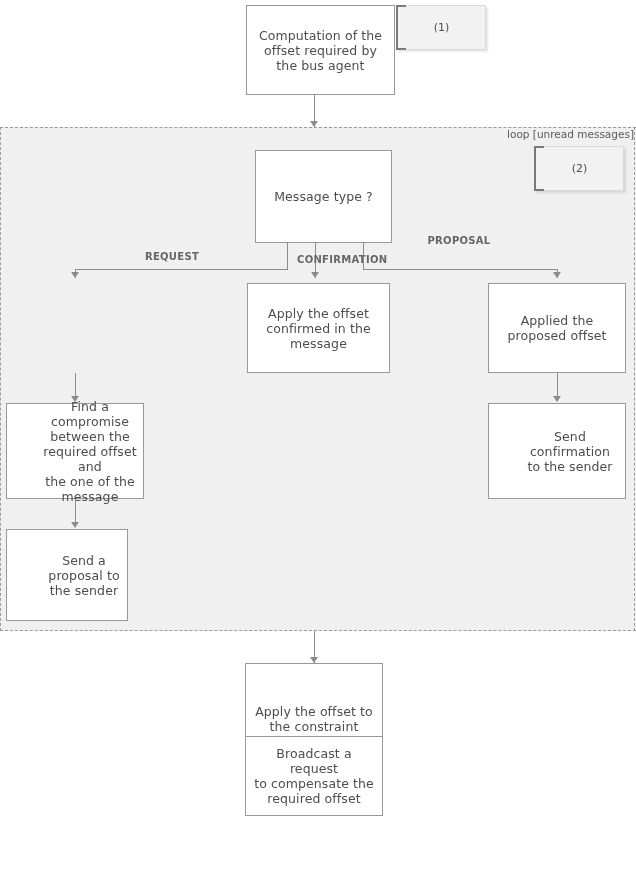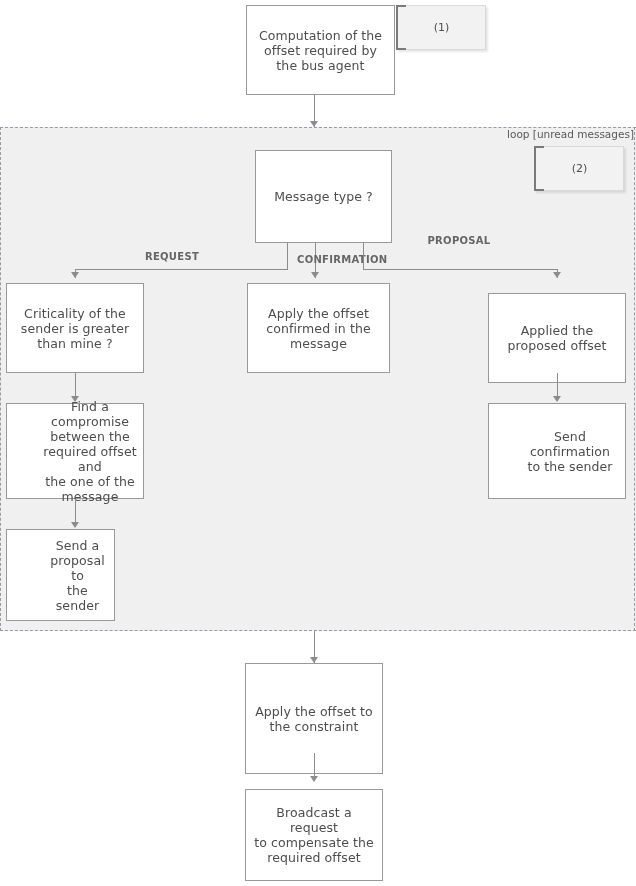--- a/index.html
+++ b/index.html
@@ -178,58 +178,55 @@
   <div class="edge-v" style="left:315px; top:243px; height:35px;"></div>
   <div class="arrowhead" style="left:311px; top:272px;"></div>
   <div class="edge-label" style="left:297px; top:254px; width:74px;">CONFIRMATION</div>
 
   <div class="edge-v" style="left:363px; top:243px; height:26px;"></div>
   <div class="edge-h" style="left:363px; top:269px; width:194px;"></div>
   <div class="edge-v" style="left:557px; top:269px; height:9px;"></div>
   <div class="arrowhead" style="left:553px; top:272px;"></div>
   <div class="edge-label" style="left:422px; top:235px; width:74px;">PROPOSAL</div>
 
-  <div class="node" style="left:6px; top:283px; width:138px; height:90px;">Criticality of the
-sender is greater
-than mine ?</div>
 
   <div class="node" style="left:247px; top:283px; width:143px; height:90px;">Apply the offset
 confirmed in the
 message</div>
 
-  <div class="node" style="left:488px; top:283px; width:138px; height:90px;margin-top:10px;">Applied the
+  <div class="node" style="left:488px; top:283px; width:138px; height:90px;">Applied the
 proposed offset</div>
 
   <div class="edge-v" style="left:75px; top:373px; height:28px;"></div>
   <div class="arrowhead" style="left:71px; top:396px;"></div>
 
   <div class="edge-v" style="left:557px; top:373px; height:28px;"></div>
   <div class="arrowhead" style="left:553px; top:396px;"></div>
 
   <div class="node" style="left:6px; top:403px; width:138px; height:96px;padding-left:36px;">Find a compromise
 between the
 required offset and
 the one of the
 message</div>
 
   <div class="node" style="left:488px; top:403px; width:138px; height:96px;padding-left:32px;">Send confirmation
 to the sender</div>
 
   <div class="edge-v" style="left:75px; top:499px; height:28px;"></div>
   <div class="arrowhead" style="left:71px; top:522px;"></div>
 
-  <div class="node" style="left:6px; top:529px; width:109px; height:92px;padding-left:40px;">Send a proposal to
+  <div class="node" style="left:6px; top:529px; width:122px; height:92px;padding-left:40px;">Send a proposal to
 the sender</div>
 
   <div class="edge-v" style="left:314px; top:631px; height:32px;"></div>
   <div class="arrowhead" style="left:310px; top:657px;"></div>
 
   <div class="node" style="left:245px; top:663px; width:138px; height:111px;">Apply the offset to
 the constraint</div>
 
   <div class="edge-v" style="left:314px; top:753px; height:28px;"></div>
   <div class="arrowhead" style="left:310px; top:776px;"></div>
 
-  <div class="node" style="left:245px; top:789px; width:138px; height:92px;">Broadcast a request
+  <div class="node" style="left:245px; top:736px; width:138px; height:80px;">Broadcast a request
 to compensate the
 required offset</div>
 
 </div>
 
 </body></html>

